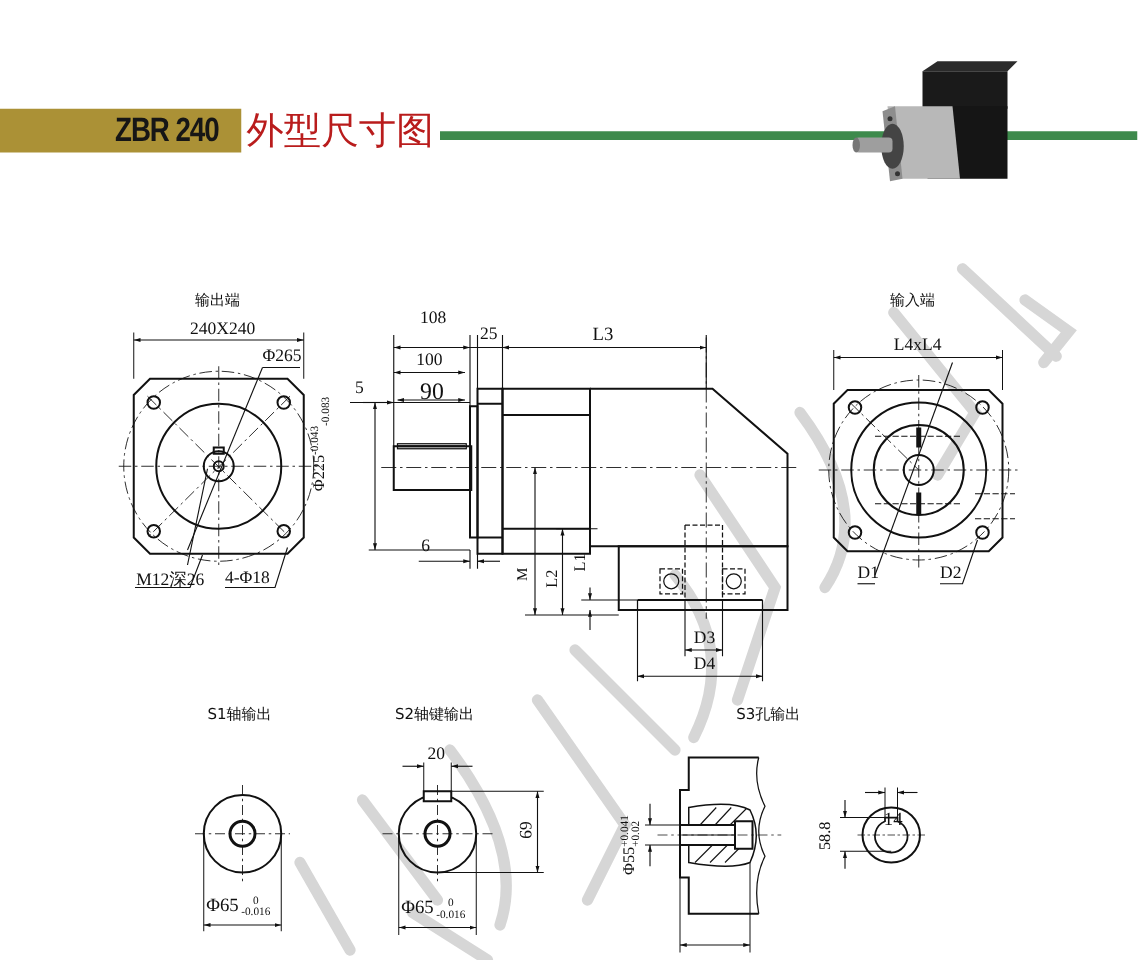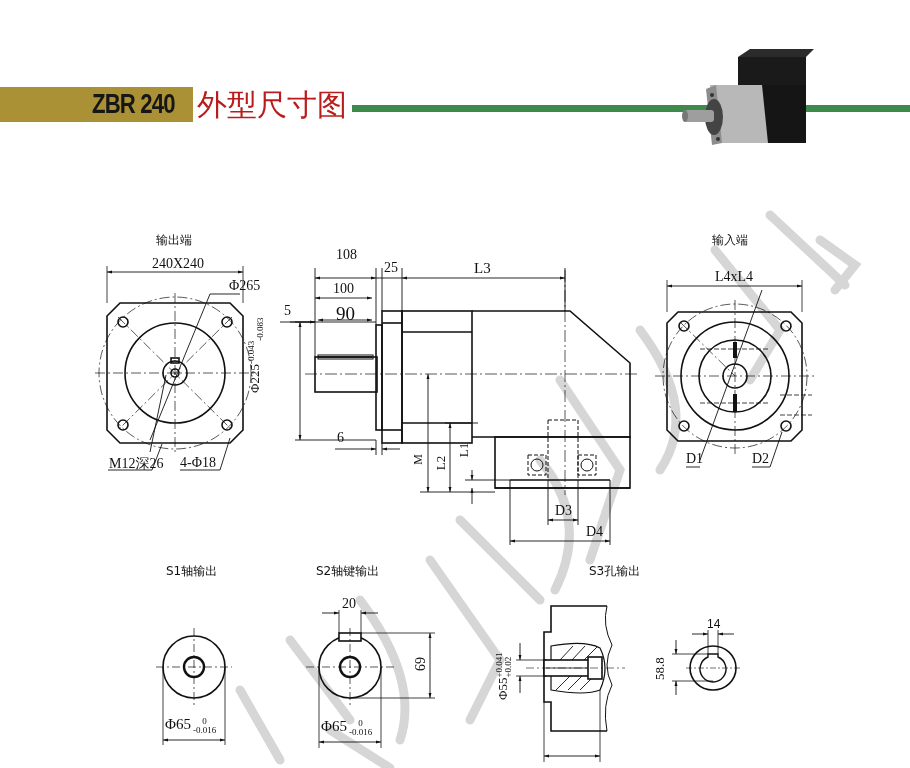--- a/index.html
+++ b/index.html
@@ -254,48 +254,48 @@
       <line x1="672" y1="654" x2="708" y2="654" stroke-width="0.8"></line>
       <line x1="672" y1="681" x2="713" y2="681" stroke-width="0.8"></line>
       <line x1="676" y1="640" x2="676" y2="654" stroke-width="0.9" marker-end="url(#arr)"></line>
       <line x1="676" y1="695" x2="676" y2="681" stroke-width="0.9" marker-end="url(#arr)"></line>
     </g>
   </g>
 </svg>
 
 <div class="lbl" style="left:156px;top:232px;">输出端</div>
 <div class="lbl" style="left:152px;top:256px;font-family:'Liberation Serif',serif;font-size:14px;">240X240</div>
-<div class="lbl" style="left:210px;top:278px;font-family:'Liberation Serif',serif;font-size:14px;margin-left:19px;">Φ265</div>
+<div class="lbl" style="left:210px;top:278px;font-family:'Liberation Serif',serif;font-size:14px;">Φ265</div>
 <div class="lbl" style="left:109px;top:455px;font-family:'Liberation Serif',serif;font-size:14px;">M12深26</div>
 <div class="lbl" style="left:180px;top:455px;font-family:'Liberation Serif',serif;font-size:14px;">4-Φ18</div>
 
 <div class="lbl" style="left:336px;top:247px;font-family:'Liberation Serif',serif;font-size:14px;">108</div>
 <div class="lbl" style="left:384px;top:260px;font-family:'Liberation Serif',serif;font-size:14px;">25</div>
 <div class="lbl" style="left:474px;top:260px;font-family:'Liberation Serif',serif;font-size:15px;">L3</div>
 <div class="lbl" style="left:333px;top:281px;font-family:'Liberation Serif',serif;font-size:14px;">100</div>
 <div class="lbl" style="left:336px;top:303px;font-family:'Liberation Serif',serif;font-size:19px;">90</div>
 <div class="lbl" style="left:284px;top:303px;font-family:'Liberation Serif',serif;font-size:14px;">5</div>
 <div class="lbl" style="left:337px;top:430px;font-family:'Liberation Serif',serif;font-size:14px;">6</div>
 <div class="lbl" style="left:246px;top:393px;font-family:'Liberation Serif',serif;font-size:13px;transform:rotate(-90deg);transform-origin:left top;"><span>Φ225</span><span style="font-size:9px;vertical-align:super;">-0.043</span><span style="font-size:9px;vertical-align:sub;">-0.083</span></div>
 <div class="lbl" style="left:413px;top:452px;font-family:'Liberation Serif',serif;font-size:12px;transform:rotate(-90deg);">M</div>
 <div class="lbl" style="left:434px;top:455px;font-family:'Liberation Serif',serif;font-size:13px;transform:rotate(-90deg);">L2</div>
 <div class="lbl" style="left:457px;top:442px;font-family:'Liberation Serif',serif;font-size:13px;transform:rotate(-90deg);">L1</div>
 <div class="lbl" style="left:555px;top:503px;font-family:'Liberation Serif',serif;font-size:14px;">D3</div>
-<div class="lbl" style="left:586px;top:524px;font-family:'Liberation Serif',serif;font-size:14px;">D4</div>
+<div class="lbl" style="left:555px;top:524px;font-family:'Liberation Serif',serif;font-size:14px;">D4</div>
 
 <div class="lbl" style="left:712px;top:232px;">输入端</div>
 <div class="lbl" style="left:715px;top:269px;font-family:'Liberation Serif',serif;font-size:14px;text-align:right;">L4xL4</div>
 <div class="lbl" style="left:686px;top:451px;font-family:'Liberation Serif',serif;font-size:14px;">D1</div>
 <div class="lbl" style="left:752px;top:451px;font-family:'Liberation Serif',serif;font-size:14px;text-align:right;">D2</div>
 
 <div class="lbl" style="left:166px;top:563px;">S1轴输出</div>
 <div class="lbl" style="left:165px;top:716px;font-family:'Liberation Serif',serif;font-size:15px;"><span>Φ65</span><span style="display:inline-block;vertical-align:middle;font-size:9px;line-height:9px;margin-left:2px;"><span style="display:block;text-align:center;">0</span><span style="display:block;">-0.016</span></span></div>
 
 <div class="lbl" style="left:316px;top:563px;">S2轴键输出</div>
 <div class="lbl" style="left:342px;top:596px;font-family:'Liberation Serif',serif;font-size:14px;">20</div>
 <div class="lbl" style="left:412px;top:656px;font-family:'Liberation Serif',serif;font-size:14px;transform:rotate(90deg);">69</div>
 <div class="lbl" style="left:321px;top:718px;font-family:'Liberation Serif',serif;font-size:15px;"><span>Φ65</span><span style="display:inline-block;vertical-align:middle;font-size:9px;line-height:9px;margin-left:2px;"><span style="display:block;text-align:center;">0</span><span style="display:block;">-0.016</span></span></div>
 
 <div class="lbl" style="left:589px;top:563px;">S3孔输出</div>
 <div class="lbl" style="left:495px;top:700px;font-family:'Liberation Serif',serif;font-size:13px;transform:rotate(-90deg);transform-origin:left top;"><span>Φ55</span><span style="display:inline-block;vertical-align:middle;font-size:9px;line-height:9px;"><span style="display:block;">+0.041</span><span style="display:block;">+0.02</span></span></div>
 <div class="lbl" style="left:556px;top:740px;font-family:'Liberation Serif',serif;font-size:15px;margin-top:26px;">≤78</div>
-<div class="lbl" style="left:707px;top:617px;font-family:Liberation Sans, sans-serif;font-size:12px;">14</div>
+<div class="lbl" style="left:707px;top:648px;font-family:Liberation Serif, serif;font-size:15px;">14</div>
 <div class="lbl" style="left:652px;top:680px;font-family:'Liberation Serif',serif;font-size:13px;transform:rotate(-90deg);transform-origin:left top;">58.8</div>
 
 </body></html>

